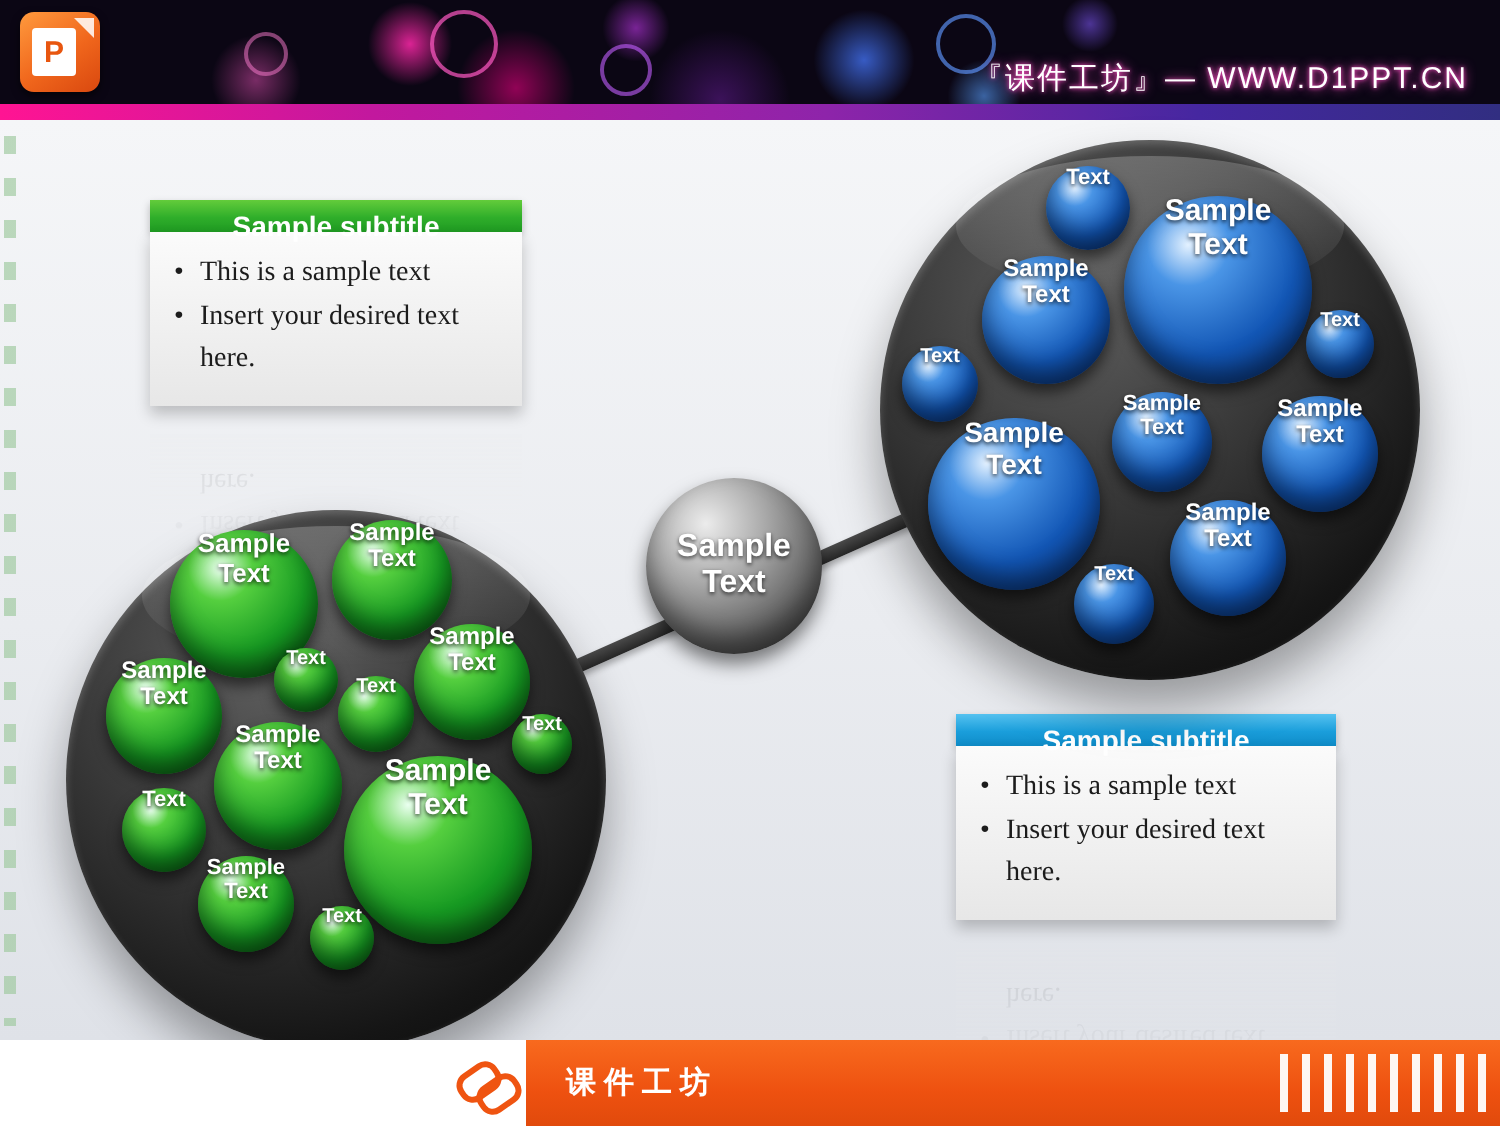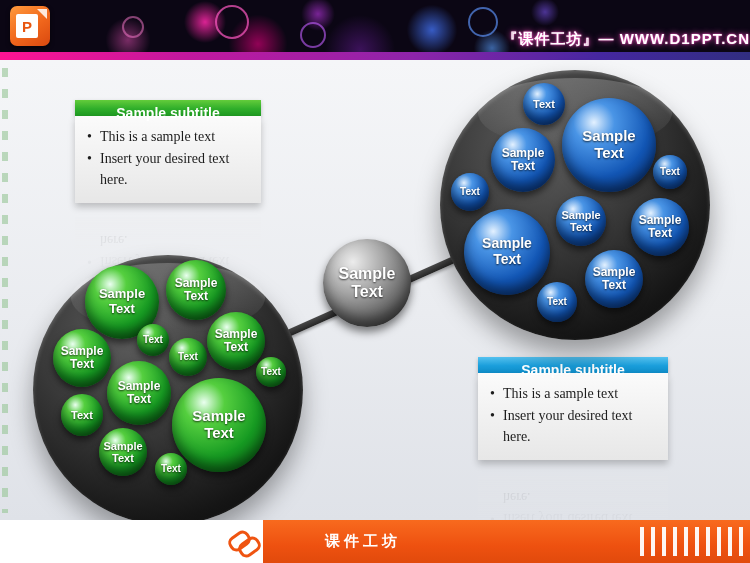--- a/index.html
+++ b/index.html
@@ -25,21 +25,21 @@
   .ring.r3 { left:468px; top:7px;  width:30px; height:30px; border-color:rgba(95,150,255,.65); }
   .ring.r4 { left:122px; top:16px; width:22px; height:22px; border-color:rgba(255,125,210,.5); }
   .ppt-icon { position:absolute; left:10px; top:6px; width:40px; height:40px; border-radius:7px;
     background:linear-gradient(145deg,#ff9a3d 0%,#f0661c 55%,#d9480f 100%);
     box-shadow:0 2px 4px rgba(0,0,0,.6); }
   .ppt-icon .page { position:absolute; left:6px; top:8px; width:22px; height:24px; background:#fff;
     border-radius:2px; display:flex; align-items:center; justify-content:center;
     color:#e8560f; font-weight:bold; font-size:15px; }
   .ppt-icon .fold { position:absolute; right:3px; top:3px; width:0; height:0;
     border-left:10px solid transparent; border-top:10px solid rgba(255,255,255,.85); }
-  .brand { position:absolute; right:0; top:30px; font-size:15px; font-weight:bold;
+  .brand { position:absolute; right:16px; top:30px; font-size:15px; font-weight:normal;
     color:#ffffff; letter-spacing:1px; text-shadow:0 0 6px #ff4fc4, 0 0 2px #ff4fc4; }
   .header-strip { position:absolute; left:0; top:52px; width:750px; height:8px;
     background:linear-gradient(90deg,#ff1493 0%,#c2189e 25%,#8e24aa 55%,#4527a0 80%,#312e81 100%); }
 
   
   .main { position:absolute; left:0; top:60px; width:750px; height:460px;
     background:linear-gradient(180deg,#f5f6f8 0%,#eaecf0 55%,#dfe2e8 100%); }
   .edge-dashes { position:absolute; left:2px; top:8px; width:6px; height:445px; opacity:.65;
     background:repeating-linear-gradient(180deg,#9cc89c 0 9px, transparent 9px 21px); }
 
@@ -48,21 +48,21 @@
     transform:rotate(-24deg); z-index:1; box-shadow:0 2px 3px rgba(0,0,0,.3); }
 
   .cluster { position:absolute; width:270px; height:270px; border-radius:50%;
     background:radial-gradient(circle at 38% 28%, #5f5f5f 0%, #333333 45%, #151515 75%, #050505 100%);
     box-shadow:0 14px 24px rgba(0,0,0,.35), inset 0 2px 4px rgba(255,255,255,.22); z-index:2; }
   .cluster::before { content:""; position:absolute; left:14%; top:3%; width:72%; height:26%;
     border-radius:50%; background:linear-gradient(180deg,rgba(255,255,255,.22),transparent); }
   .cluster.left  { left:33px;  top:195px; }
   .cluster.right { left:440px; top:10px; }
 
-  .sphere { position:absolute; border-radius:50%; display:flex; align-items:center; justify-content:center;
+  .sphere { position:absolute; border-radius:50%; display:flex; align-items:flex-start; justify-content:center;
     text-align:center; color:#fff; font-weight:bold;
     text-shadow:0 1px 2px rgba(0,0,0,.75);
     box-shadow:inset 0 -7px 12px rgba(0,0,0,.45), 0 4px 7px rgba(0,0,0,.55); }
   .sphere span { white-space:pre-line; line-height:1.12; }
   .sphere.green { background:radial-gradient(circle at 34% 26%, #eafff0 0%, #55cf3f 22%, #169a22 60%, #065210 100%); }
   .sphere.blue  { background:radial-gradient(circle at 34% 26%, #e3f1ff 0%, #4a95e6 22%, #1256b5 60%, #072c6e 100%); }
 
   .center-node { position:absolute; left:323px; top:179px; width:88px; height:88px; border-radius:50%;
     background:radial-gradient(circle at 34% 26%, #ececec 0%, #a7a7a7 35%, #5c5c5c 70%, #2e2e2e 100%);
     display:flex; align-items:center; justify-content:center; text-align:center;
@@ -91,21 +91,21 @@
 
   
   .bottom-bar { position:absolute; left:0; top:520px; width:750px; height:43px; background:#ffffff; z-index:5; }
   .chain-icon { position:absolute; left:228px; top:8px; width:34px; height:28px; }
   .chain-icon::before, .chain-icon::after { content:""; position:absolute; width:17px; height:10px;
     border:3px solid #ef5411; border-radius:7px; }
   .chain-icon::before { left:0;  top:5px;  transform:rotate(-35deg); }
   .chain-icon::after  { left:10px; top:11px; transform:rotate(-35deg); }
   .footer-orange { position:absolute; left:263px; top:0; width:487px; height:43px;
     background:linear-gradient(180deg,#f86a1e 0%,#ee5110 60%,#e14a0c 100%);
-    display:flex; align-items:center;padding-left:42px; }
+    display:flex; align-items:center; }
   .footer-brand { color:#fff; font-weight:bold; font-size:15px; letter-spacing:4px; margin-left:20px; }
   .footer-url { color:#fff; font-weight:bold; font-size:15px; letter-spacing:2px; margin-left:12px; cursor:pointer; }
   .stripes { position:absolute; right:5px; top:7px; width:105px; height:29px;
     background:repeating-linear-gradient(90deg, rgba(255,255,255,.95) 0 4px, transparent 4px 11px); }
 </style>
 </head>
 <body>
 
 <div class="slide">
 

